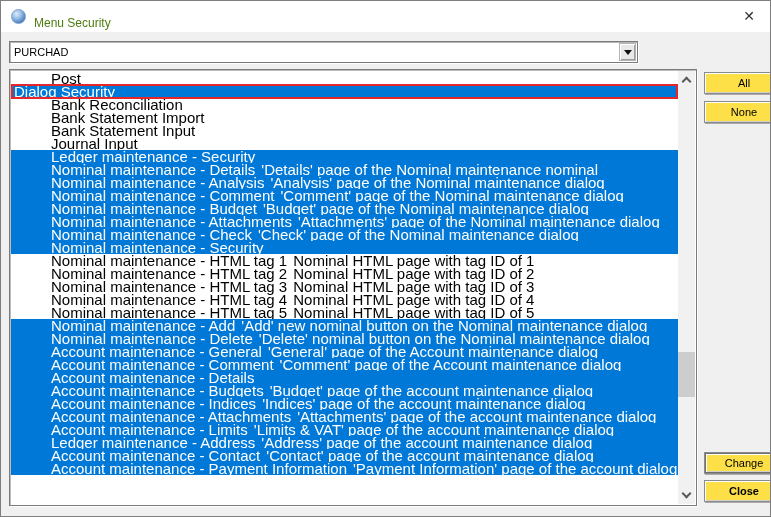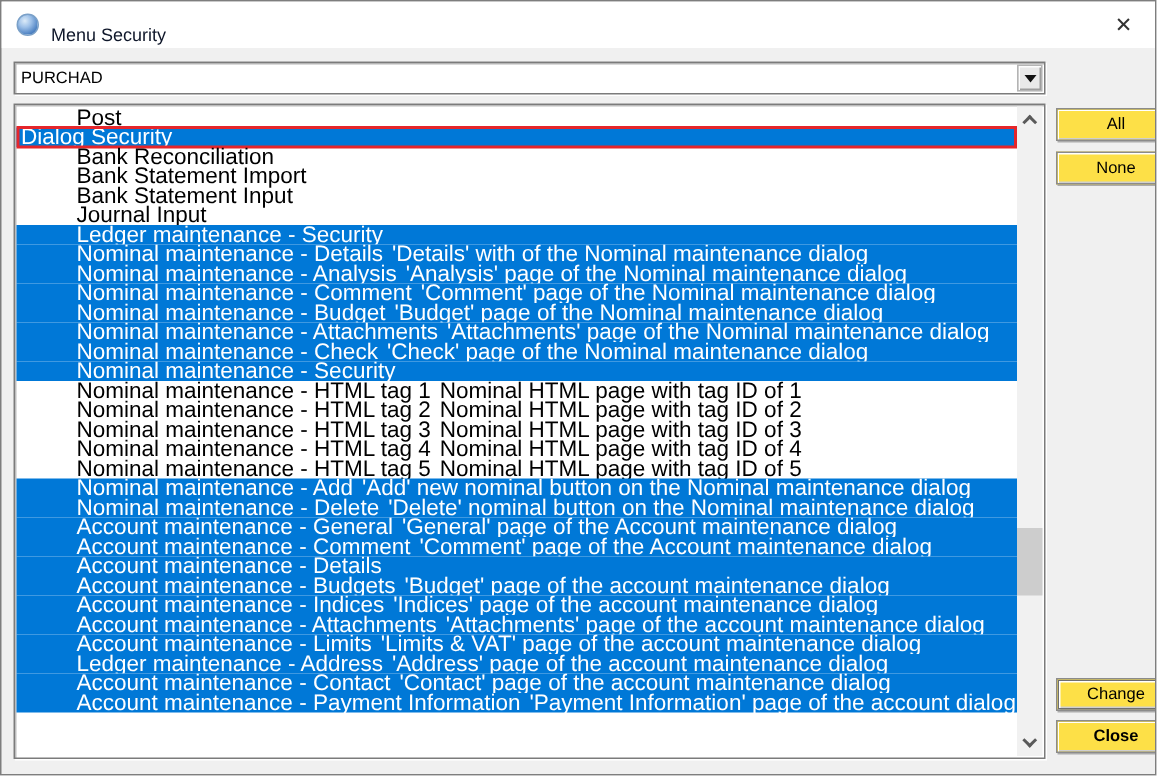--- a/index.html
+++ b/index.html
@@ -8,25 +8,25 @@
     position:relative;width:771px;height:517px;
     background:#f0f0f0;border:1px solid #7e7e7e;
     font-family:"Liberation Sans","DejaVu Sans",sans-serif;
     overflow:hidden;
   }
   
   .titlebar{position:absolute;left:0;top:0;width:100%;height:31px;background:#ffffff;display:flex;align-items:center;}
   .app-icon{width:15px;height:15px;border-radius:50%;margin-left:10px;
     background:radial-gradient(circle at 35% 30%, #dcebf8 0%, #9dc0e8 35%, #4a7fc1 75%, #2d5a96 100%);
     border:1px solid #7aa0c8;}
-  .title-text{margin-left:8px;font-size:12px;color:#0f172a;margin-top:12px;}
+  .title-text{margin-left:8px;font-size:12px;color:#4d7c0f;margin-top:12px;}
   .close-btn{position:absolute;right:8px;top:4px;width:26px;height:22px;display:flex;align-items:center;justify-content:center;
     font-size:14px;color:#333;cursor:default;}
   
-  .combo{position:absolute;left:8px;top:40px;width:688px;height:22px;background:#fff;
+  .combo{position:absolute;left:8px;top:40px;width:629px;height:22px;background:#fff;
     border:1px solid #7b7b7b;
     box-shadow:inset 1px 1px 0 rgba(90,90,90,.45), 1px 1px 0 #ffffff;
     display:flex;align-items:center;}
   .combo-value{font-size:11px;color:#000;padding-left:4px;flex:1;}
   .combo-arrow-btn{width:17px;height:18px;margin-right:1px;background:#e9e9e9;
     border:1px solid #b4b4b4;
     box-shadow:inset 1px 1px 0 #fdfdfd, inset -1px -1px 0 #9d9d9d;
     display:flex;align-items:center;justify-content:center;}
   .combo-arrow{width:0;height:0;border-left:4px solid transparent;border-right:4px solid transparent;border-top:5px solid #111;}
   
@@ -83,21 +83,21 @@
 
   <div class="listbox">
     <div class="rows">
         <div class="row"><span class="nm">Post</span></div>
         <div class="row sel noindent hl"><span class="nm">Dialog Security</span></div>
         <div class="row"><span class="nm">Bank Reconciliation</span></div>
         <div class="row"><span class="nm">Bank Statement Import</span></div>
         <div class="row"><span class="nm">Bank Statement Input</span></div>
         <div class="row"><span class="nm">Journal Input</span></div>
         <div class="row sel"><span class="nm">Ledger maintenance - Security</span></div>
-        <div class="row sel"><span class="nm">Nominal maintenance - Details</span><span class="ds">'Details' with of the Nominal maintenance dialog</span></div>
+        <div class="row sel"><span class="nm">Nominal maintenance - Details</span><span class="ds">'Details' page of the Nominal maintenance nominal</span></div>
         <div class="row sel"><span class="nm">Nominal maintenance - Analysis</span><span class="ds">'Analysis' page of the Nominal maintenance dialog</span></div>
         <div class="row sel"><span class="nm">Nominal maintenance - Comment</span><span class="ds">'Comment' page of the Nominal maintenance dialog</span></div>
         <div class="row sel"><span class="nm">Nominal maintenance - Budget</span><span class="ds">'Budget' page of the Nominal maintenance dialog</span></div>
         <div class="row sel"><span class="nm">Nominal maintenance - Attachments</span><span class="ds">'Attachments' page of the Nominal maintenance dialog</span></div>
         <div class="row sel"><span class="nm">Nominal maintenance - Check</span><span class="ds">'Check' page of the Nominal maintenance dialog</span></div>
         <div class="row sel"><span class="nm">Nominal maintenance - Security</span></div>
         <div class="row"><span class="nm">Nominal maintenance - HTML tag 1</span><span class="ds">Nominal HTML page with tag ID of 1</span></div>
         <div class="row"><span class="nm">Nominal maintenance - HTML tag 2</span><span class="ds">Nominal HTML page with tag ID of 2</span></div>
         <div class="row"><span class="nm">Nominal maintenance - HTML tag 3</span><span class="ds">Nominal HTML page with tag ID of 3</span></div>
         <div class="row"><span class="nm">Nominal maintenance - HTML tag 4</span><span class="ds">Nominal HTML page with tag ID of 4</span></div>

